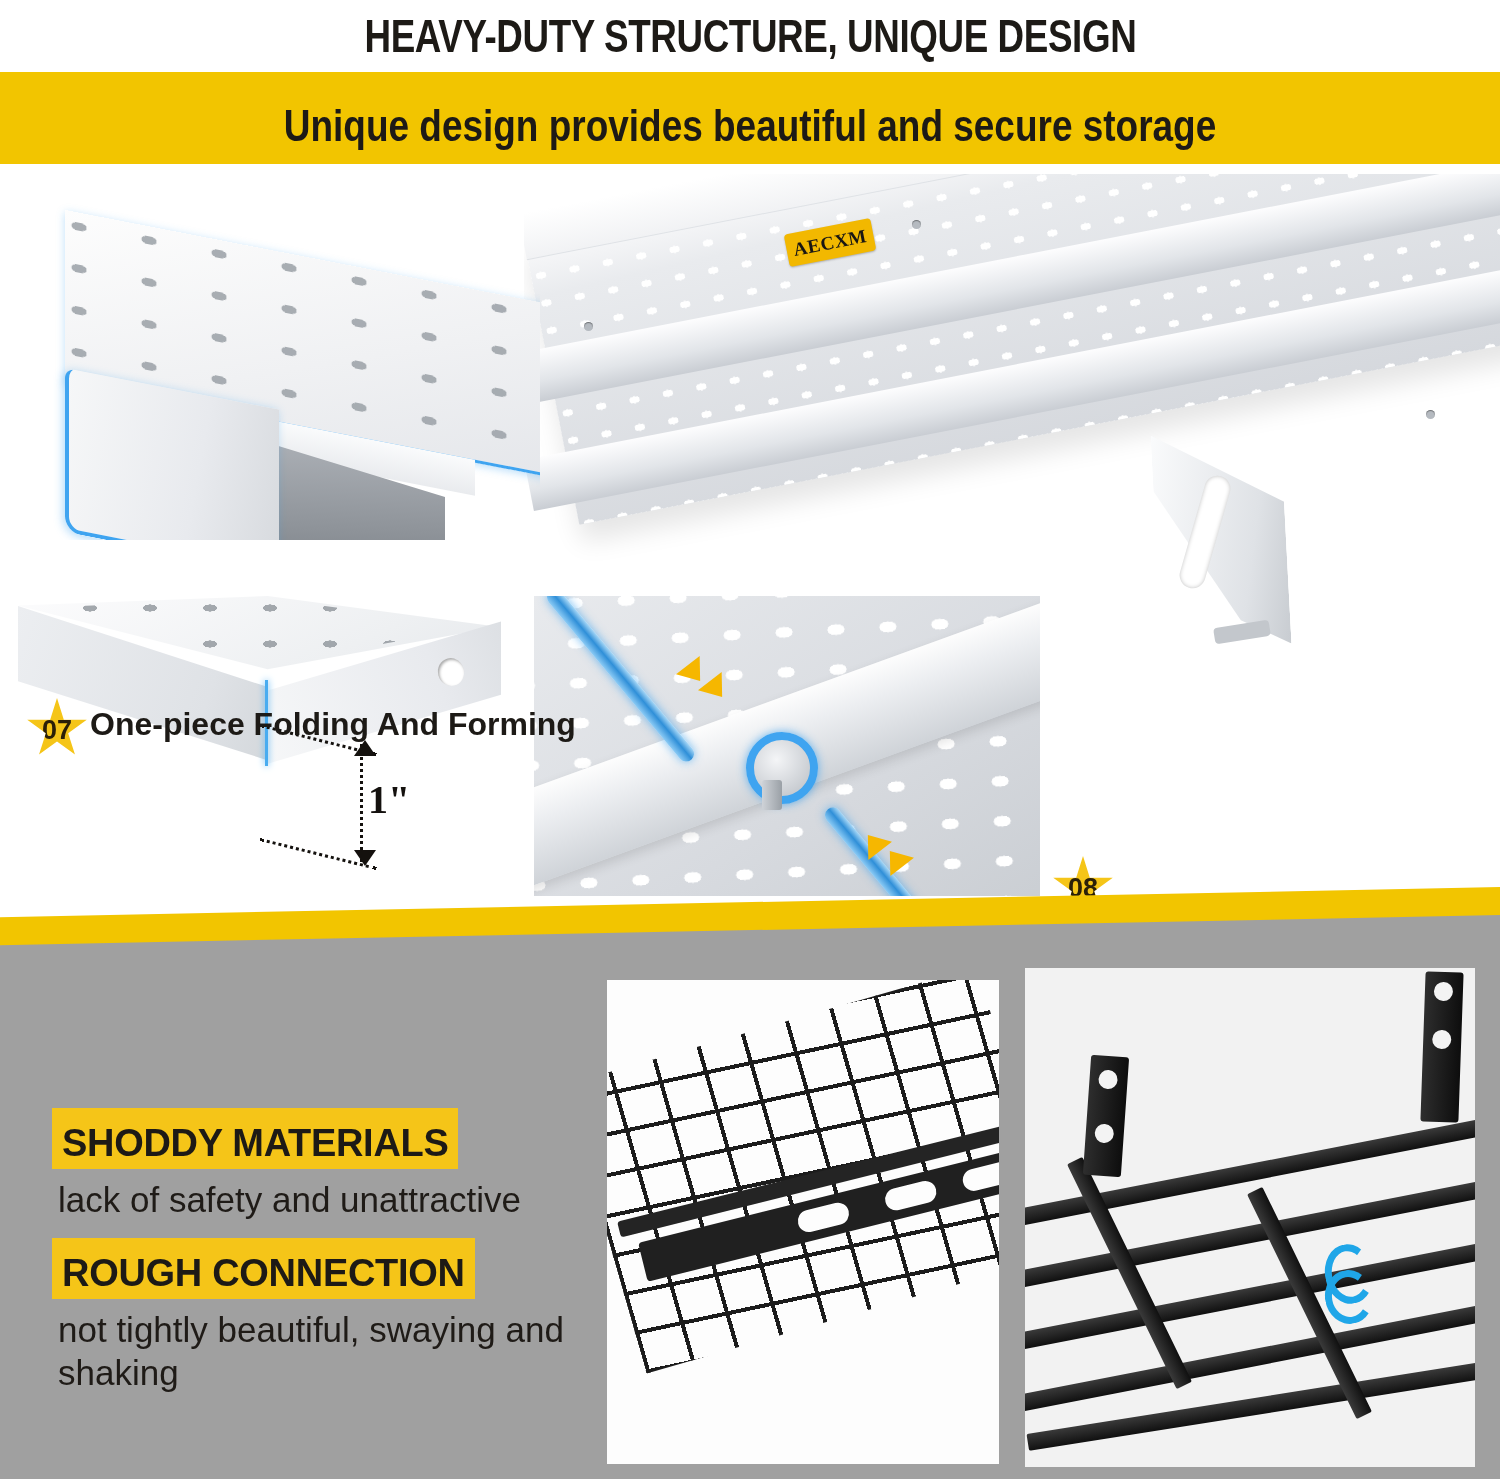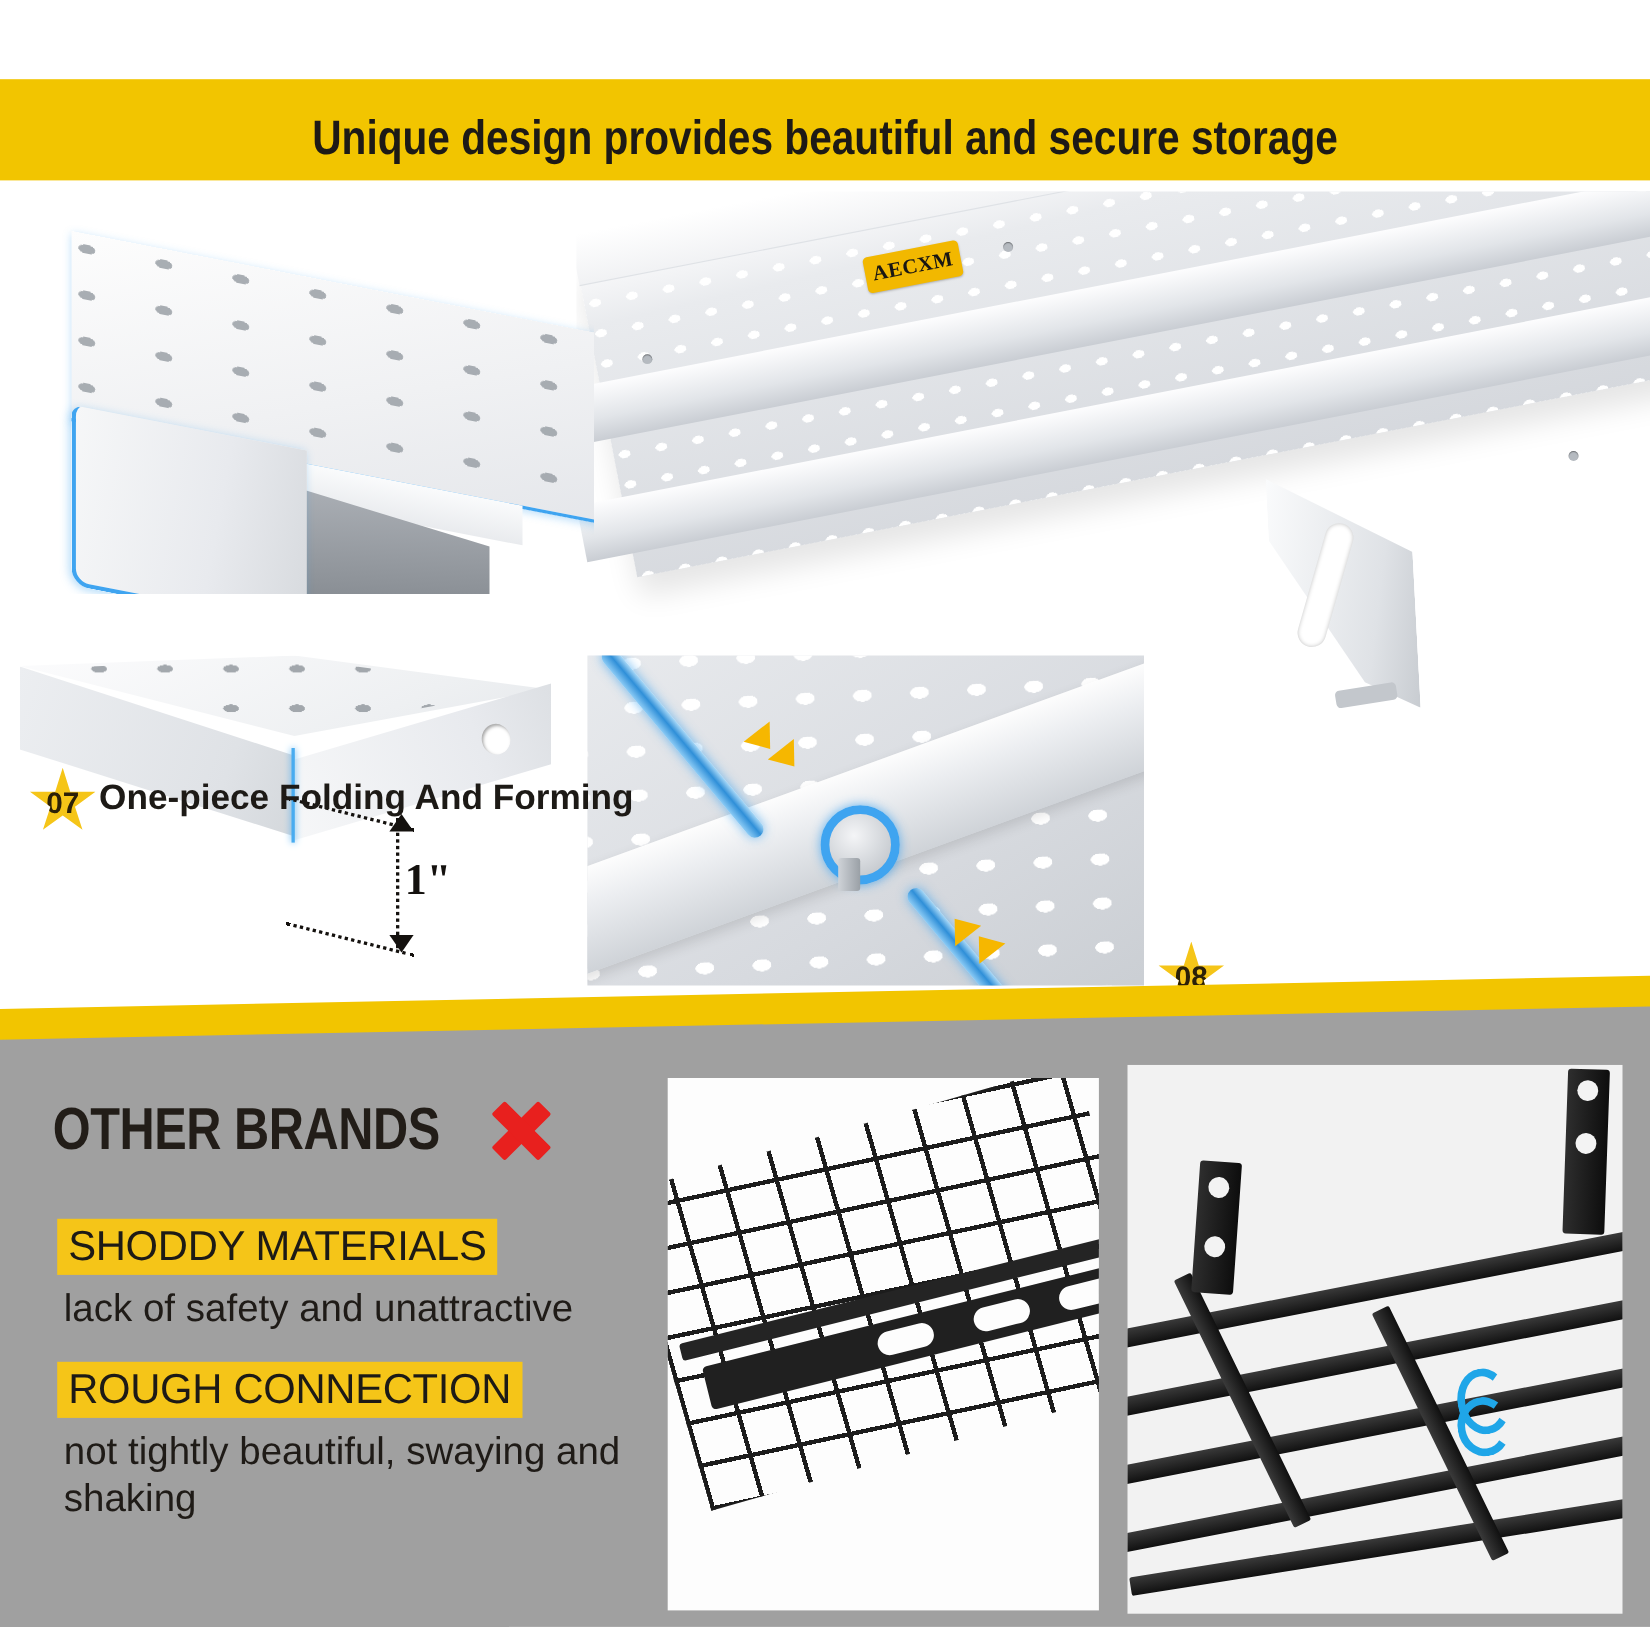--- a/index.html
+++ b/index.html
@@ -252,22 +252,22 @@
   .ob-title .txt{
     font-size:54px;font-weight:bold;color:#221d18;transform:scaleX(0.82);transform-origin:left center;
     white-space:nowrap;letter-spacing:-0.5px;
   }
   .redx{position:relative;width:74px;height:74px;margin-left:-56px;}
   .redx i{position:absolute;left:50%;top:8px;width:17px;height:60px;background:#E8201E;border-radius:2px;}
   .redx i:first-child{transform:translateX(-50%) rotate(45deg);}
   .redx i:last-child{transform:translateX(-50%) rotate(-45deg);}
 
   .hl{
-    display:inline-block;background:#F5C518;padding:4px 10px 4px 10px;
-    font-size:38px;font-weight:normal;color:#1d1a16;letter-spacing:-0.3px;
+    display:inline-block;background:#F5C518;padding:14px 10px 4px 10px;
+    font-size:38px;font-weight:bold;color:#1d1a16;letter-spacing:-0.3px;
   }
   .sub{font-size:35px;color:#1f1b17;line-height:1.22;}
 
   .blk1{position:absolute;left:52px;top:140px;}
   .blk1 .sub{margin-top:10px;margin-left:6px;}
   .blk2{position:absolute;left:52px;top:270px;}
   .blk2 .sub{margin-top:10px;margin-left:6px;width:560px;}
 
   
   .card{position:absolute;background:#fff;overflow:hidden;}
@@ -299,20 +299,23 @@
   .blueclip2{
     position:absolute;left:300px;top:302px;width:34px;height:40px;border:7px solid #1FA6E8;border-radius:50%;
     border-right-color:transparent;transform:rotate(-10deg);
   }
 </style>
 </head>
 <body>
 
 <div class="page">
 
+  <div class="hdr-title">
+    <span>HEAVY-DUTY STRUCTURE, UNIQUE DESIGN</span>
+  </div>
   <div class="hdr-band">
     <span>Unique design provides beautiful and secure storage</span>
   </div>
   <div class="hdr-band-edge"></div>
 
   <div class="top-sec">
 
     <div class="img pmain">
       <div class="deck">
         <div class="deckperf"></div>
@@ -380,27 +383,20 @@
 
   </div>
 
   <div class="divider">
     <div class="yellow"></div>
     <div class="graytop"></div>
   </div>
 
   <div class="bot-sec">
 
-    <div class="ob-title">
-      <div class="txt">OTHER BRANDS</div>
-      <div class="redx">
-          <i></i>
-          <i></i>
-        </div>
-    </div>
 
     <div class="blk1">
       <div><span class="hl">SHODDY MATERIALS</span></div>
       <div class="sub">lack of safety and unattractive</div>
     </div>
 
     <div class="blk2">
       <div><span class="hl">ROUGH CONNECTION</span></div>
       <div class="sub">not tightly beautiful, swaying and shaking</div>
     </div>

